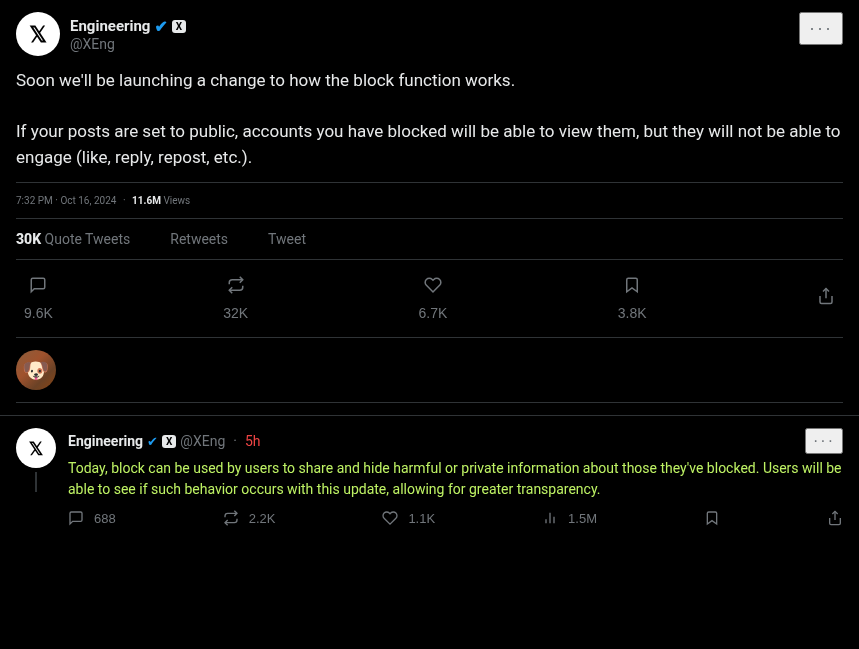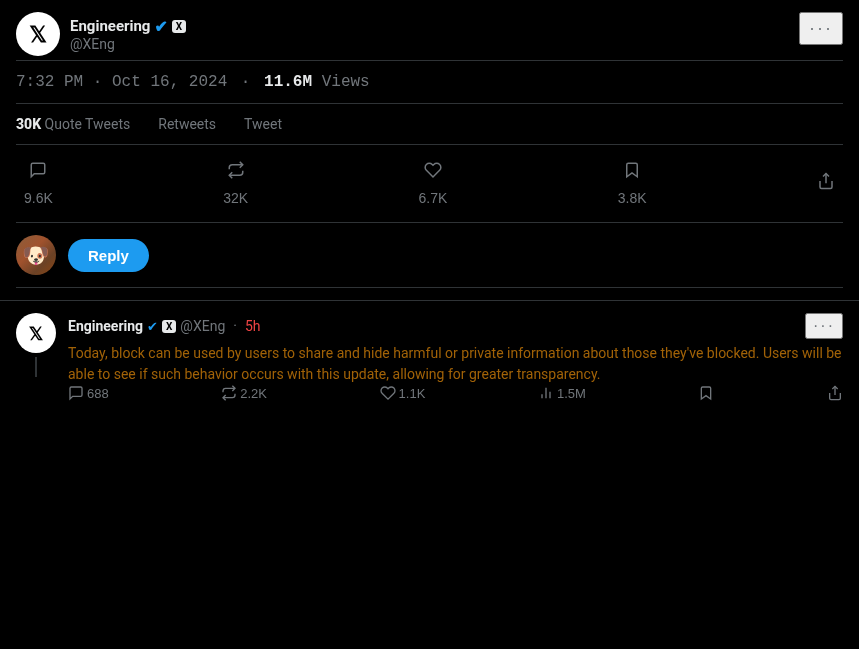--- a/index.html
+++ b/index.html
@@ -90,35 +90,34 @@
 
     .tweet-body {
       font-size: 17px;
       line-height: 1.5;
       color: #e7e9ea;
       margin: 12px 0;
     }
 
     .tweet-meta {
       color: #71767b;
-      font-size: 16px;
+      font-size: 10px;
       padding: 12px 0;
       border-top: 1px solid #2f3336;
       border-bottom: 1px solid #2f3336;
-      font-family: Liberation Mono, monospace;
     }
 
     .tweet-meta .views-count {
       font-weight: 700;
       color: #e7e9ea;
     }
 
     .tweet-stats {
       display: flex;
-      gap: 28px;
+      gap: 40px;
       padding: 12px 0;
       border-bottom: 1px solid #2f3336;
       font-size: 14px;
     }
 
     .stat-item strong {
       font-weight: 800;
       color: #e7e9ea;
     }
 
@@ -256,35 +255,36 @@
     }
 
     .reply-tweet-author .time {
       color: #ef4444;
       text-align: right;
     }
 
     .reply-tweet-body {
       font-size: 14px;
       line-height: 1.5;
-      color: #a16207;
+      color: #bef264;
+      margin-bottom: 10px;
     }
 
     .reply-tweet-actions {
       display: flex;
       justify-content: space-between;
       align-items: center;
       color: #71767b;
       font-size: 13px;
     }
 
     .reply-action {
       display: flex;
       align-items: center;
-      gap: 3px;
+      gap: 10px;
       cursor: pointer;
       background: none;
       border: none;
       color: #71767b;
       font-size: 13px;
     }
 
     .separator-dot {
       margin: 0 4px;
       color: #71767b;
@@ -305,20 +305,25 @@
           <span>Engineering</span>
           <span class="verified-badge">✔</span>
           <span class="x-badge">X</span>
         </div>
         <span class="author-handle">@XEng</span>
       </div>
     </div>
     <button class="more-btn">···</button>
   </div>
 
+  <div class="tweet-body">
+    <p>Soon we'll be launching a change to how the block function works.</p>
+    <br>
+    <p>If your posts are set to public, accounts you have blocked will be able to view them, but they will not be able to engage (like, reply, repost, etc.).</p>
+  </div>
 
   <div class="tweet-meta">
     <span>7:32 PM · Oct 16, 2024</span>
     <span class="separator-dot">·</span>
     <span class="views-count">11.6M</span>
     <span>Views</span>
   </div>
 
   <div class="tweet-stats">
     <div class="stat-item">
@@ -375,21 +380,20 @@
           <path d="M4 12v8a2 2 0 0 0 2 2h12a2 2 0 0 0 2-2v-8"></path>
           <polyline points="16 6 12 2 8 6"></polyline>
           <line x1="12" y1="2" x2="12" y2="15"></line>
         </svg>
       </span>
     </button>
   </div>
 
   <div class="reply-box">
     <div class="reply-avatar-dog">🐶</div>
-    <button class="reply-button">Reply</button>
   </div>
 </div>
 
 <div class="reply-tweet">
   <div class="reply-tweet-header">
 
     <div class="reply-tweet-left">
       <div class="reply-tweet-avatar">
         <span style="font-size:18px; font-weight:900; color:#000;">𝕏</span>
       </div>

